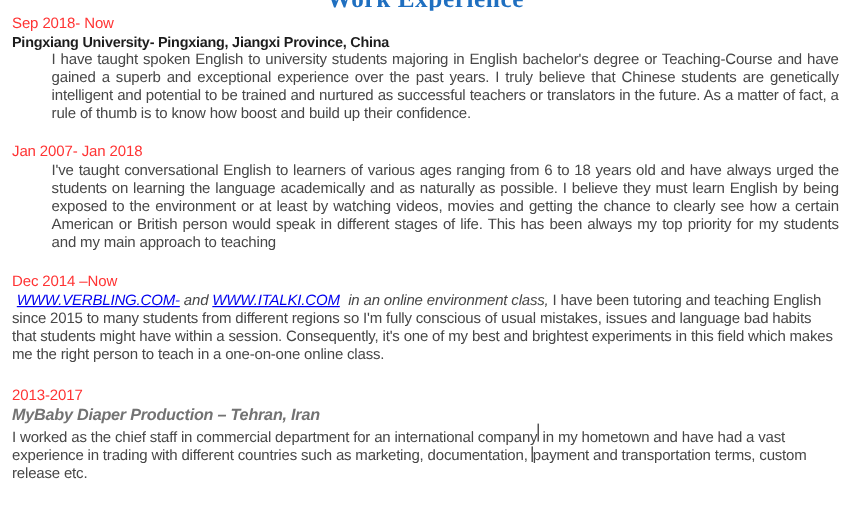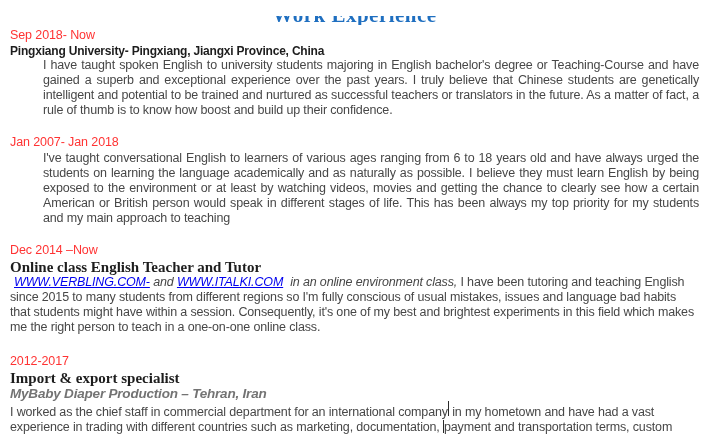--- a/index.html
+++ b/index.html
@@ -2,21 +2,21 @@
 <html><head>
 <meta charset="utf-8">
 <style>
   * { box-sizing: border-box; }
   html, body { margin: 0; padding: 0; }
   body {
     width: 717px; height: 437px; overflow: hidden;
     background: #ffffff;
     font-family: "Liberation Sans", sans-serif;
   }
-  .page { width: 708px; height: 437px; padding: 16px 9px 0 10px; }
+  .page { width: 708px; height: 437px; padding: 0 9px 0 10px; }
 
   .title-clip { height: 9px; overflow: hidden; text-align: center; }
   .section-title {
     font-family: "Liberation Serif", serif;
     font-size: 21px; font-weight: bold; color: #1f6fc0;
     line-height: 24px; margin: -13px 0 0 0; letter-spacing: 0.5px;
   }
 
   .entry { margin-top: 18px; }
   .entry.e1 { margin-top: 4px; }
@@ -68,25 +68,23 @@
     <p class="body justify">I have taught spoken English to university students majoring in English bachelor's degree or Teaching-Course and have gained a superb and exceptional experience over the past years. I truly believe that Chinese students are genetically intelligent and potential to be trained and nurtured as successful teachers or translators in the future. As a matter of fact, a rule of thumb is to know how boost and build up their confidence.</p>
   </section>
 
   <section class="entry e2">
     <div class="date">Jan 2007- Jan 2018</div>
     <p class="body justify">I've taught conversational English to learners of various ages ranging from 6 to 18 years old and have always urged the students on learning the language academically and as naturally as possible. I believe they must learn English by being exposed to the environment or at least by watching videos, movies and getting the chance to clearly see how a certain American or British person would speak in different stages of life. This has been always my top priority for my students and my main approach to teaching</p>
   </section>
 
   <section class="entry e3">
     <div class="date">Dec 2014 –Now</div>
-    <h2 class="e-title serif">Online class English Teacher and Tutor</h2>
     <p class="body"><a class="link first">WWW.VERBLING.COM-</a><span class="it"> and </span><a class="link">WWW.ITALKI.COM</a><span class="it gap">in an online environment class,</span><span> I have been tutoring and teaching</span>
       <span>English since 2015 to many students from different regions so I'm fully conscious of usual mistakes, issues and language bad habits that students might have within a session. Consequently, it's one of my best and brightest experiments in this field which makes me the right person to teach in a one-on-one online class.</span></p>
   </section>
 
   <section class="entry e4">
-    <div class="date">2012-2017</div>
-    <h2 class="e-title serif">Import &amp; export specialist</h2>
+    <div class="date">2013-2017</div>
     <h3 class="subtitle">MyBaby Diaper Production – Tehran, Iran</h3>
     <p class="body"><span>I worked as the chief staff in commercial department for an international company</span><span class="caret caret-high"></span><span> in my hometown and have had a vast experience in trading with different countries such as marketing, documentation, </span><span class="caret"></span><span>payment and transportation terms, custom release etc.</span></p>
   </section>
 
 </div>
 
 </body></html>

